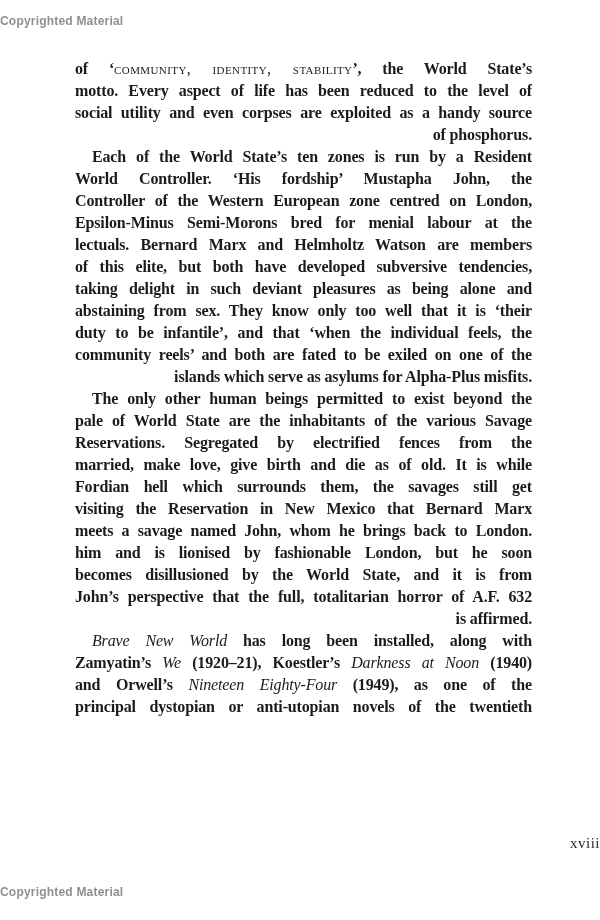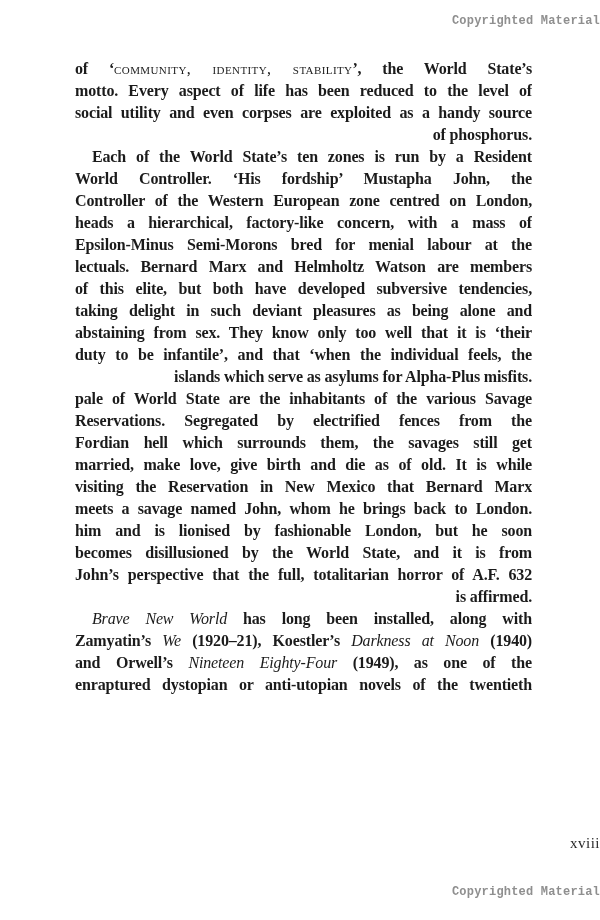--- a/index.html
+++ b/index.html
@@ -13,22 +13,22 @@
     height: 920px;
     background: var(--paper, #ffffff);
     overflow: hidden;
     font-family: "Liberation Serif", serif;
     color: var(--ink, #1b1b1b);
   }
   .notice {
     position: absolute;
     left: 0;
     right: 0;
-    text-align: right;
-    font-family: Liberation Mono, monospace;
+    text-align: left;
+    font-family: Liberation Sans, sans-serif;
     font-weight: bold;
     font-size: 12px;
     color: var(--notice, #8f8f8f);
     letter-spacing: 0.2px;
   }
   .notice.top { top: 14px; }
   .notice.bottom { top: 885px; }
 
   .text-block {
     position: absolute;
@@ -76,40 +76,41 @@
   <div class="notice top">Copyrighted Material</div>
 
   <div class="text-block">
       <div class="line just"><span class="run-normal">of ‘</span><span class="run-smallcaps">community, identity, stability</span><span class="run-normal">’, the World State’s</span></div>
       <div class="line just"><span class="run-normal">motto. Every aspect of life has been reduced to the level of</span></div>
       <div class="line just"><span class="run-normal">social utility and even corpses are exploited as a handy source</span></div>
       <div class="line"><span class="run-normal">of phosphorus.</span></div>
       <div class="line just indent"><span class="run-normal">Each of the World State’s ten zones is run by a Resident</span></div>
       <div class="line just"><span class="run-normal">World Controller. ‘His fordship’ Mustapha John, the</span></div>
       <div class="line just"><span class="run-normal">Controller of the Western European zone centred on London,</span></div>
-      <div class="line just"><span class="run-normal">heads a hierarchical, factory-like concern, with a mass of</span></div>
       <div class="line just"><span class="run-normal">Epsilon-Minus Semi-Morons bred for menial labour at the</span></div>
       <div class="line just"><span class="run-normal">lectuals. Bernard Marx and Helmholtz Watson are members</span></div>
       <div class="line just"><span class="run-normal">of this elite, but both have developed subversive tendencies,</span></div>
       <div class="line just"><span class="run-normal">taking delight in such deviant pleasures as being alone and</span></div>
       <div class="line just"><span class="run-normal">abstaining from sex. They know only too well that it is ‘their</span></div>
       <div class="line just"><span class="run-normal">duty to be infantile’, and that ‘when the individual feels, the</span></div>
+      <div class="line just"><span class="run-normal">community reels’ and both are fated to be exiled on one of the</span></div>
       <div class="line"><span class="run-normal">islands which serve as asylums for Alpha-Plus misfits.</span></div>
+      <div class="line just indent"><span class="run-normal">The only other human beings permitted to exist beyond the</span></div>
       <div class="line just"><span class="run-normal">pale of World State are the inhabitants of the various Savage</span></div>
       <div class="line just"><span class="run-normal">Reservations. Segregated by electrified fences from the</span></div>
+      <div class="line just"><span class="run-normal">married, make love, give birth and die as of old. It is while</span></div>
       <div class="line just"><span class="run-normal">Fordian hell which surrounds them, the savages still get</span></div>
-      <div class="line just"><span class="run-normal">married, make love, give birth and die as of old. It is while</span></div>
       <div class="line just"><span class="run-normal">visiting the Reservation in New Mexico that Bernard Marx</span></div>
       <div class="line just"><span class="run-normal">meets a savage named John, whom he brings back to London.</span></div>
       <div class="line just"><span class="run-normal">him and is lionised by fashionable London, but he soon</span></div>
       <div class="line just"><span class="run-normal">becomes disillusioned by the World State, and it is from</span></div>
       <div class="line just"><span class="run-normal">John’s perspective that the full, totalitarian horror of A.F. 632</span></div>
       <div class="line"><span class="run-normal">is affirmed.</span></div>
       <div class="line just indent"><span class="run-italic">Brave New World</span><span class="run-normal"> has long been installed, along with</span></div>
       <div class="line just"><span class="run-normal">Zamyatin’s </span><span class="run-italic">We</span><span class="run-normal"> (1920–21), Koestler’s </span><span class="run-italic">Darkness at Noon</span><span class="run-normal"> (1940)</span></div>
       <div class="line just"><span class="run-normal">and Orwell’s </span><span class="run-italic">Nineteen Eighty-Four</span><span class="run-normal"> (1949), as one of the</span></div>
-      <div class="line just"><span class="run-normal">enraptured dystopian or anti-utopian novels of the twentieth</span></div>
+      <div class="line just"><span class="run-normal">principal dystopian or anti-utopian novels of the twentieth</span></div>
     </div>
 
   <div class="page-number">xviii</div>
 
   <div class="notice bottom">Copyrighted Material</div>
 </div>
 
 </body></html>

